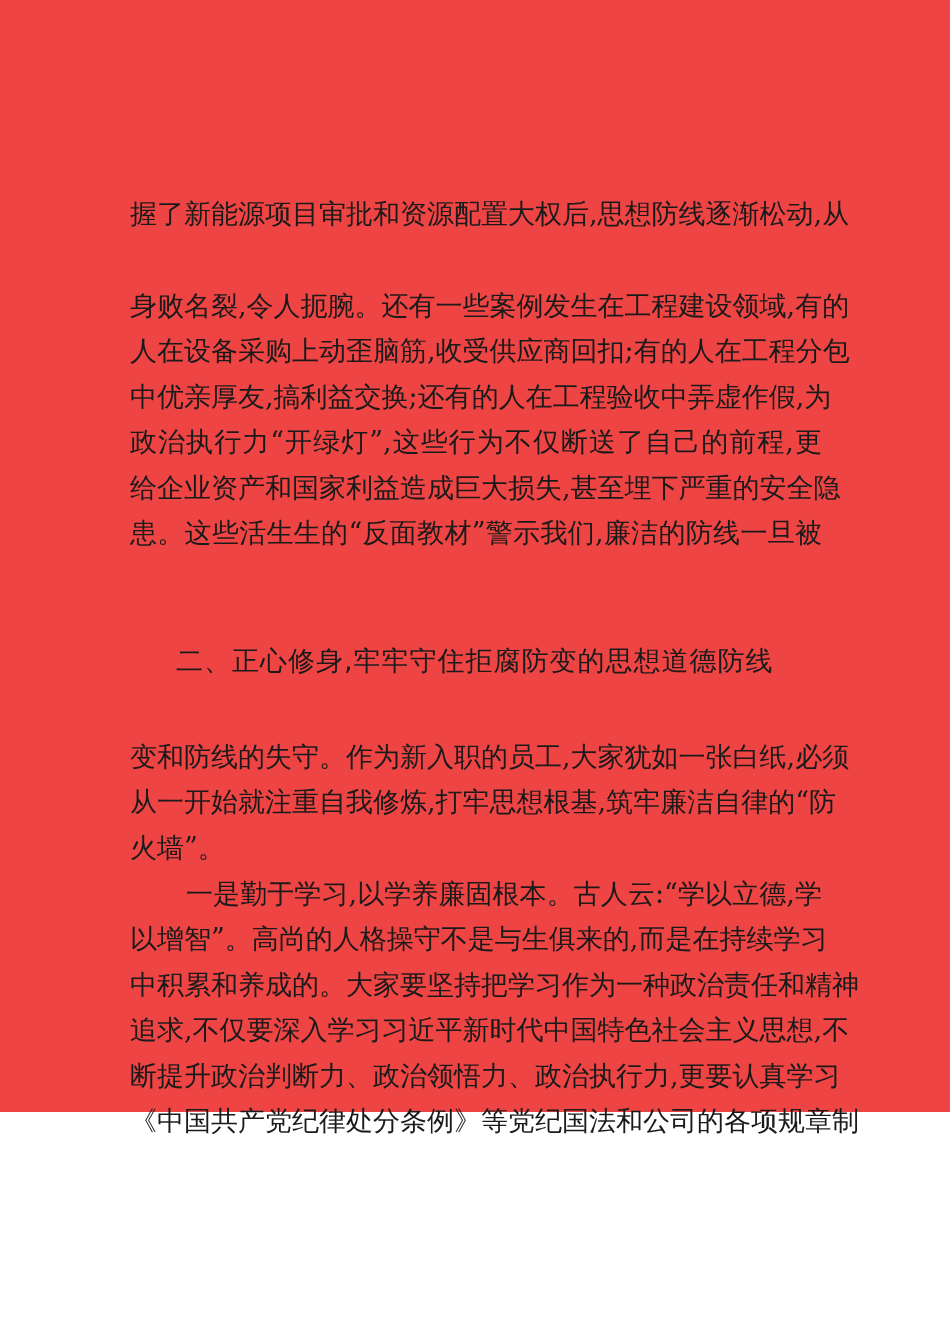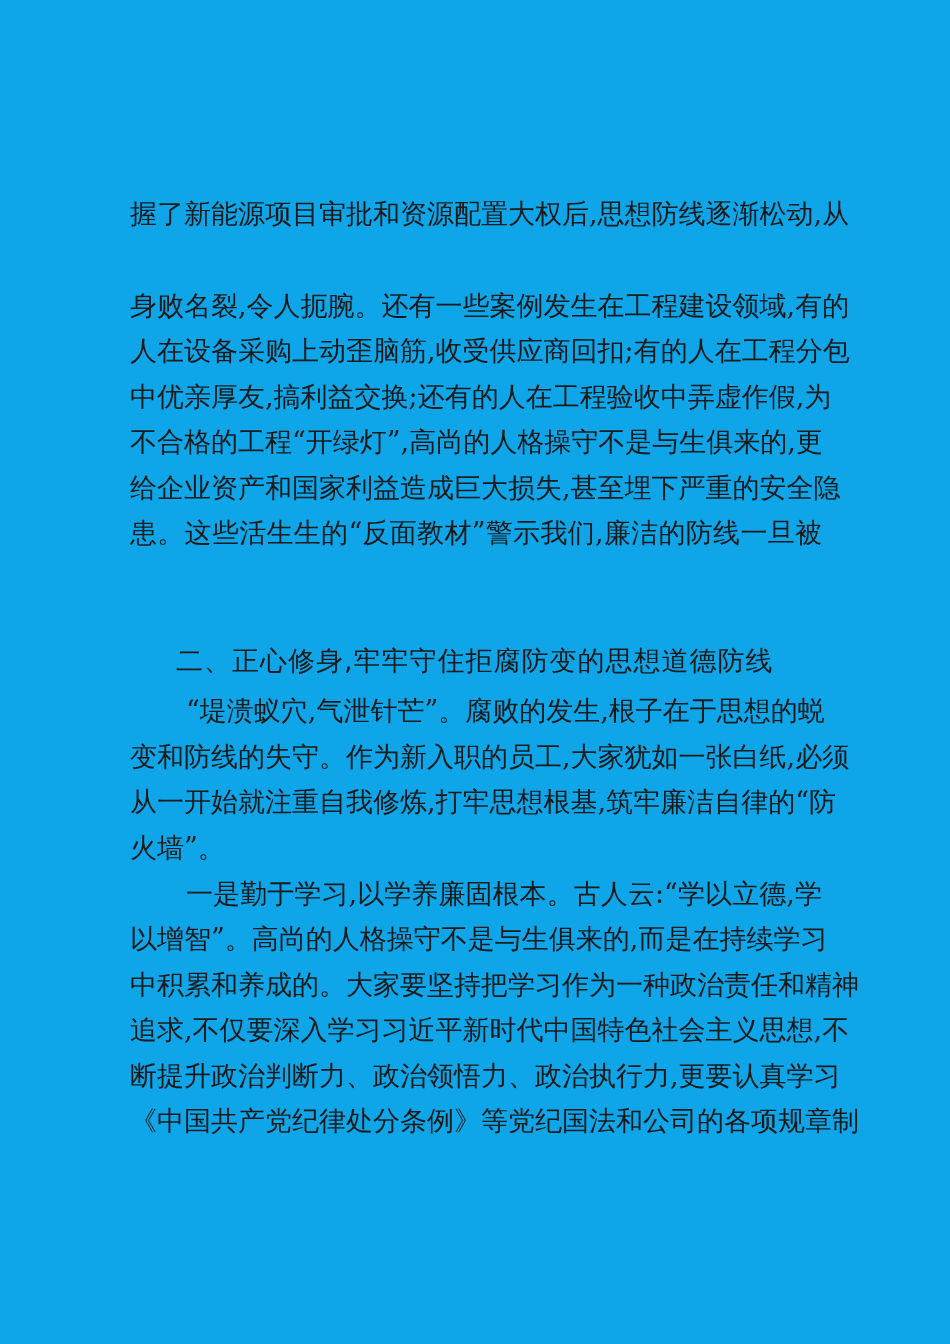--- a/index.html
+++ b/index.html
@@ -12,22 +12,22 @@
       height: 1344px;
       position: relative;
       overflow: hidden;
       font-family: "DejaVu Serif", "Liberation Serif", serif;
       color: #1a1a1a;
     }
     .page {
       position: absolute;
       left: 0; top: 0;
       width: 950px;
-      height: 1344px;
-      background: #0ea5e9;
+      height: 1112px;
+      background: #ef4444;
     }
     .line {
       position: absolute;
       left: 130px;
       width: 692px;
       height: 32px;
       font-size: 27px;
       line-height: 32px;
       white-space: nowrap;
       text-align: justify;
@@ -52,27 +52,26 @@
   </style>
 </head>
 <body>
 
 <div class="page">
 
   <div class="line" style="top:198px">握了新能源项目审批和资源配置大权后,思想防线逐渐松动,从</div>
   <div class="line" style="top:290px">身败名裂,令人扼腕。还有一些案例发生在工程建设领域,有的</div>
   <div class="line" style="top:335px">人在设备采购上动歪脑筋,收受供应商回扣;有的人在工程分包</div>
   <div class="line" style="top:381px">中优亲厚友,搞利益交换;还有的人在工程验收中弄虚作假,为</div>
-  <div class="line" style="top:426px">不合格的工程“开绿灯”,高尚的人格操守不是与生俱来的,更</div>
+  <div class="line" style="top:426px">政治执行力“开绿灯”,这些行为不仅断送了自己的前程,更</div>
   <div class="line" style="top:517px">患。这些活生生的“反面教材”警示我们,廉洁的防线一旦被</div>
   <div class="line" style="top:472px">给企业资产和国家利益造成巨大损失,甚至埋下严重的安全隐</div>
 
   <div class="line heading" style="top:645px">二、正心修身,牢牢守住拒腐防变的思想道德防线</div>
 
-  <div class="line indent" style="top:695px">“堤溃蚁穴,气泄针芒”。腐败的发生,根子在于思想的蜕</div>
   <div class="line" style="top:741px">变和防线的失守。作为新入职的员工,大家犹如一张白纸,必须</div>
   <div class="line" style="top:786px">从一开始就注重自我修炼,打牢思想根基,筑牢廉洁自律的“防</div>
   <div class="line last" style="top:832px">火墙”。</div>
 
   <div class="line indent" style="top:878px">一是勤于学习,以学养廉固根本。古人云:“学以立德,学</div>
   <div class="line" style="top:923px">以增智”。高尚的人格操守不是与生俱来的,而是在持续学习</div>
   <div class="line" style="top:969px">中积累和养成的。大家要坚持把学习作为一种政治责任和精神</div>
   <div class="line" style="top:1014px">追求,不仅要深入学习习近平新时代中国特色社会主义思想,不</div>
   <div class="line" style="top:1060px">断提升政治判断力、政治领悟力、政治执行力,更要认真学习</div>
   <div class="line" style="top:1105px">《中国共产党纪律处分条例》等党纪国法和公司的各项规章制</div>

